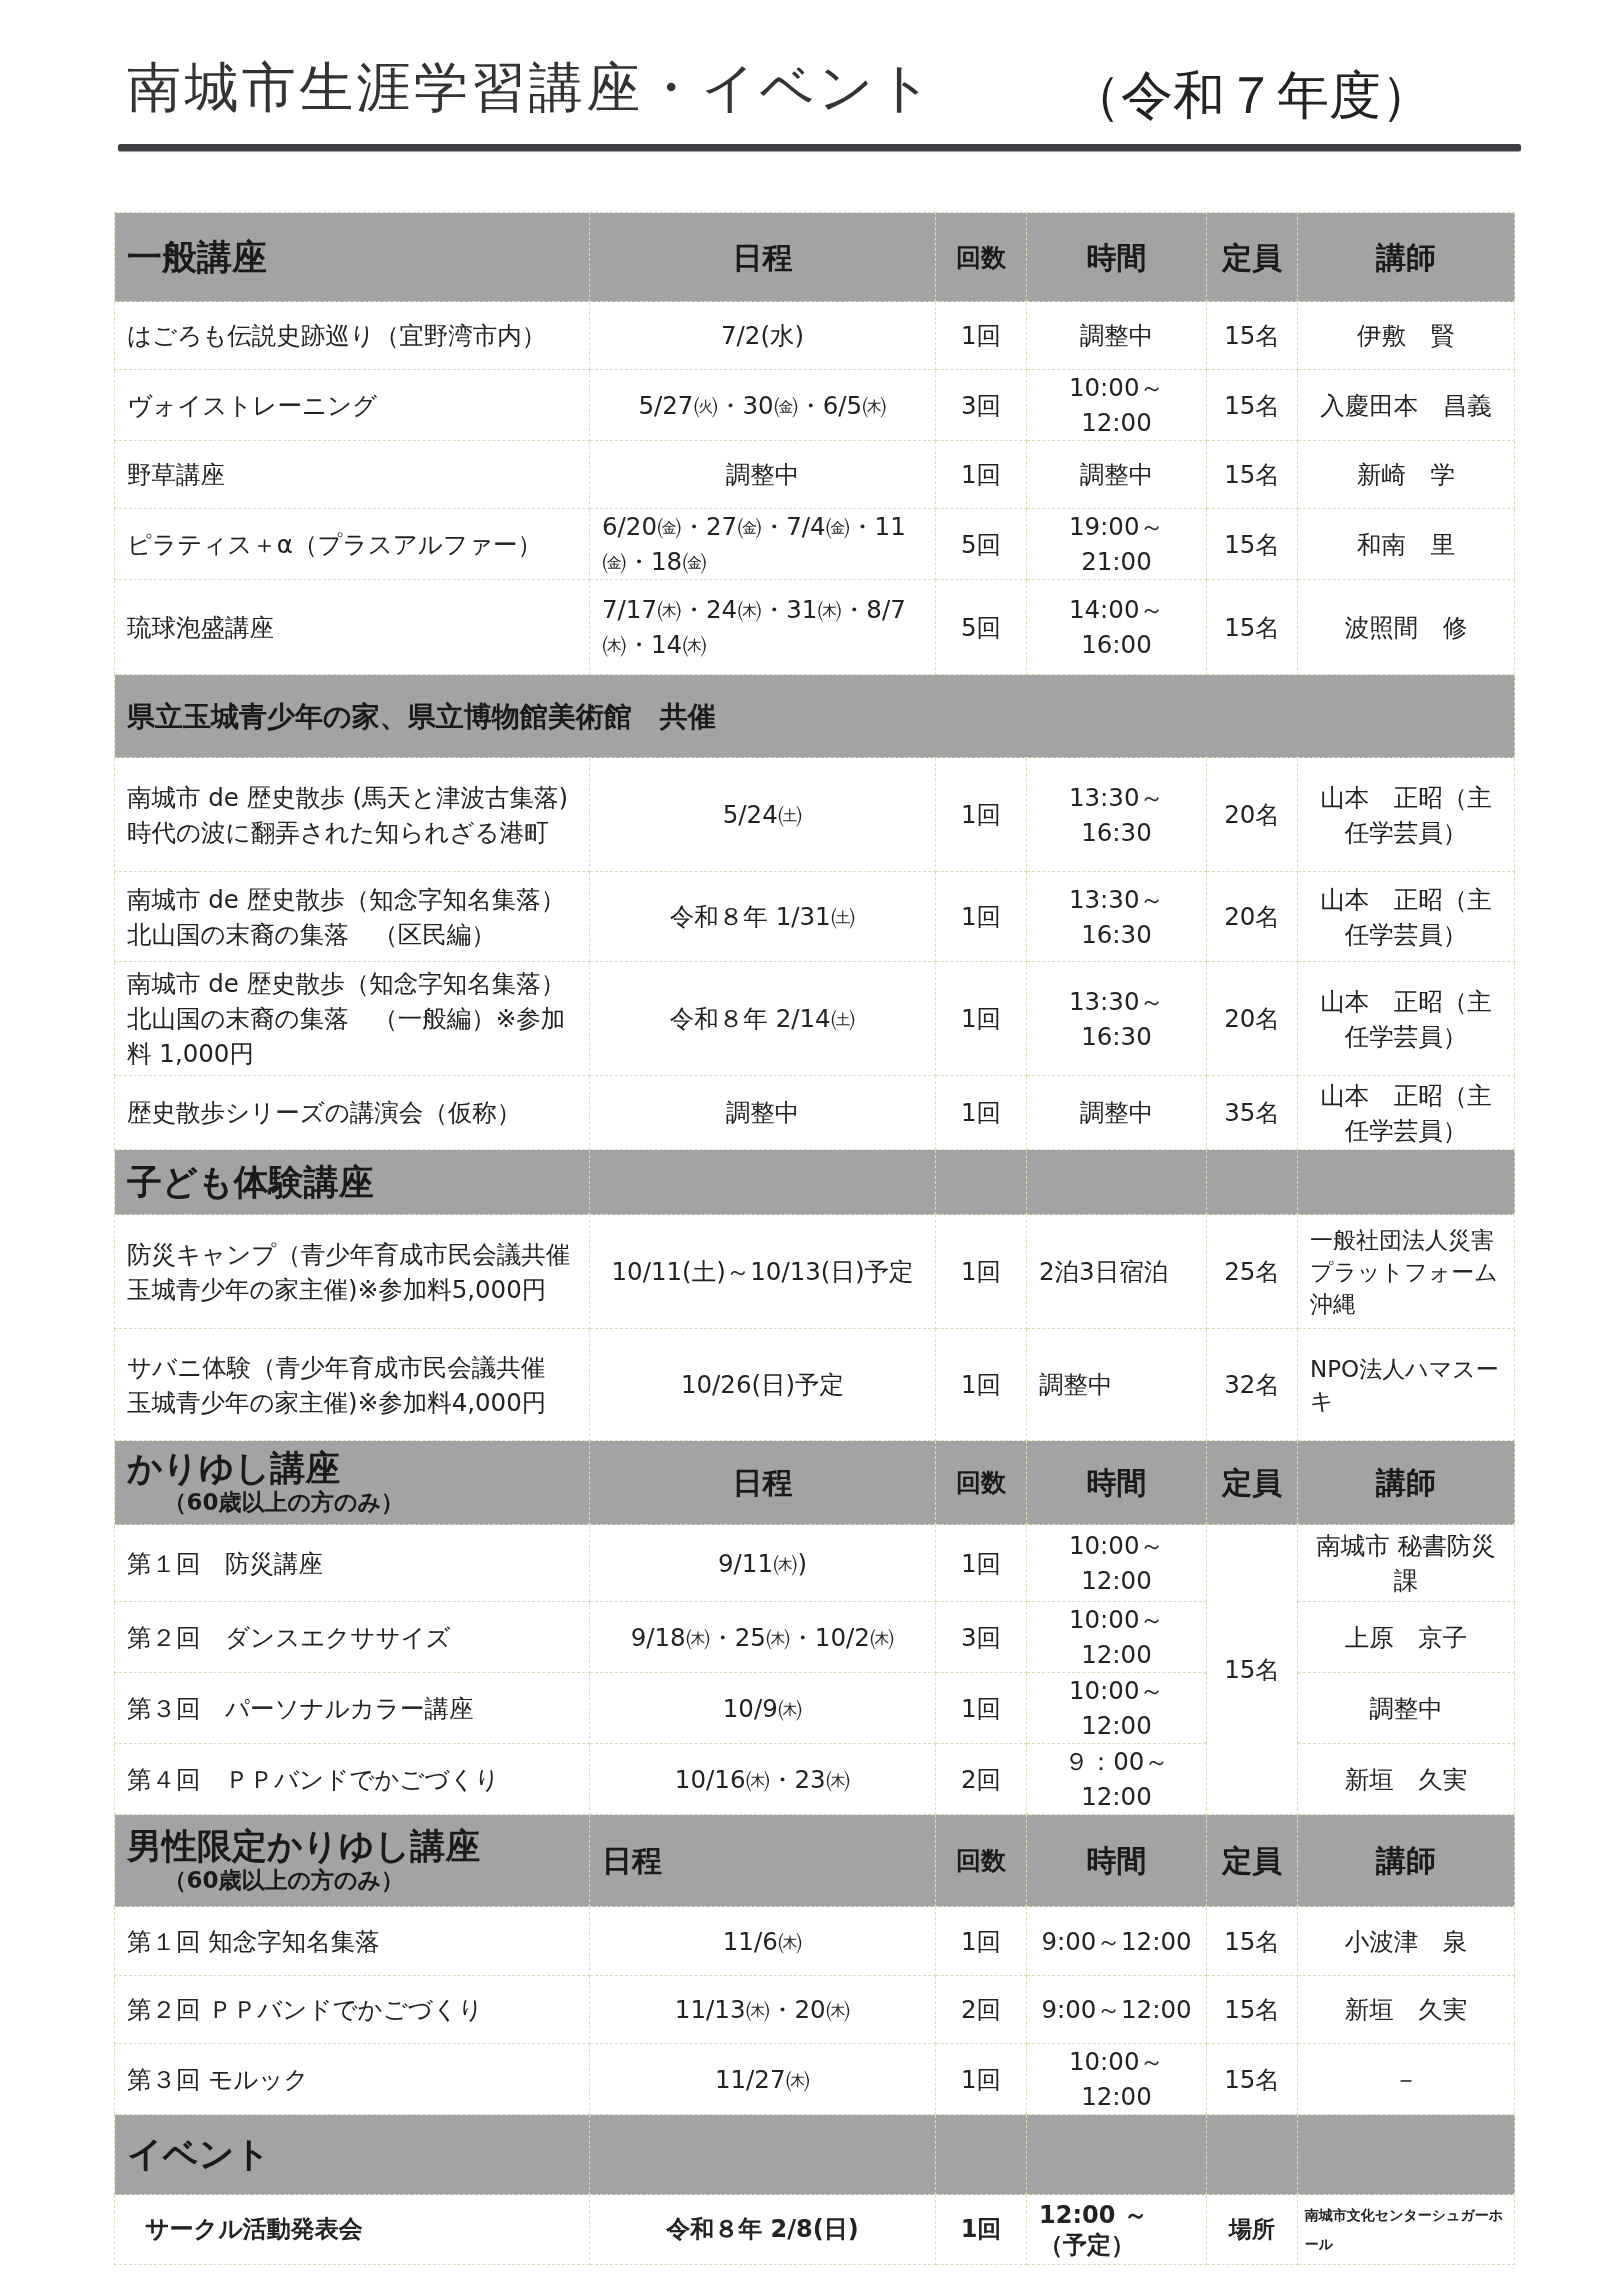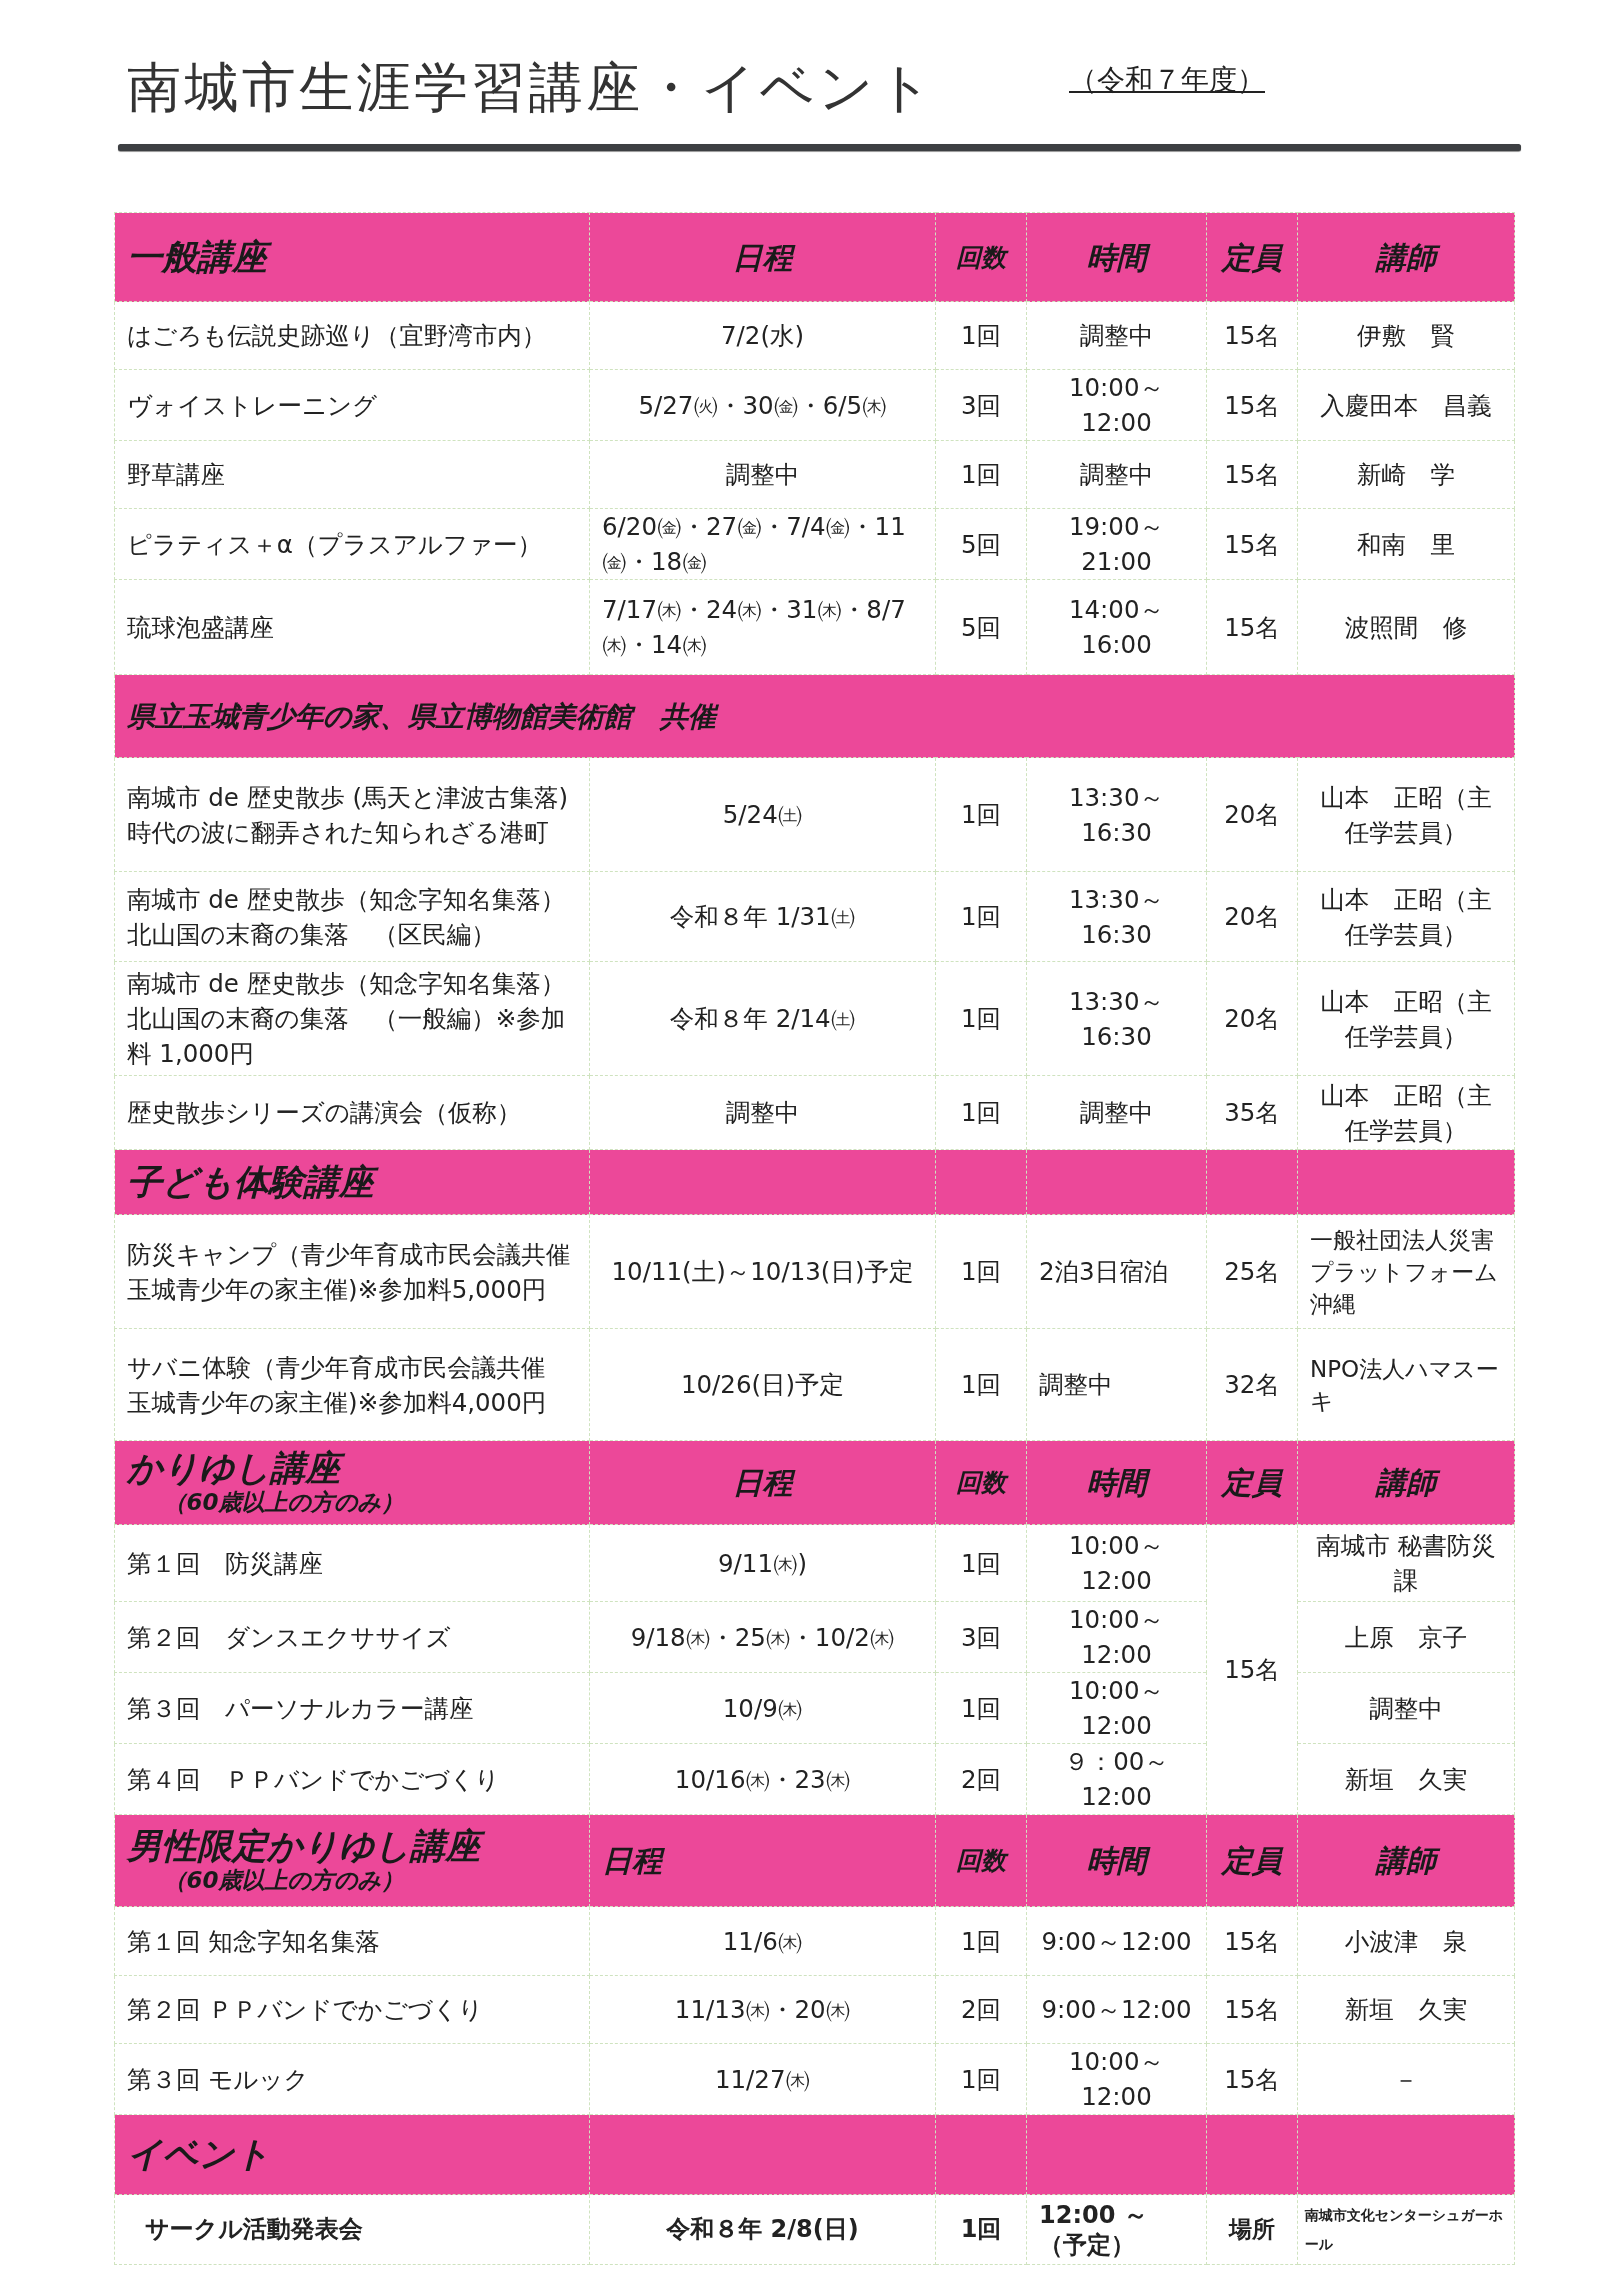--- a/index.html
+++ b/index.html
@@ -1,24 +1,24 @@
 <!DOCTYPE html>
 <html style="font-size:13.5px"><head>
 <meta charset="utf-8">
 <style>
   html, body { margin:0; padding:0; background:#ffffff; }
   body { width:1623px; height:2295px; position:relative; overflow:hidden;
          font-family:"DejaVu Sans", "Liberation Sans", sans-serif; color:#222; }
   .title { position:absolute; left:127px; top:52px; font-size:54px; letter-spacing:3.4px; color:#333; font-weight:normal; white-space:nowrap;text-align:right; }
-  .subtitle { position:absolute; left:1069px; top:61px; font-size:28px; color:#222; white-space:nowrap;text-decoration:underline; }
+  .subtitle { position:absolute; left:1069px; top:61px; font-size:52px; color:#222; white-space:nowrap; }
   .rule { position:absolute; left:118px; top:144px; width:1403px; height:6.8px; background:#3d3f42; border-radius:2.5px; box-shadow:0 0.8px 0.8px #777; }
   table.sched { position:absolute; left:114px; top:212px; width:1400px; border-collapse:collapse; table-layout:fixed; }
   table.sched td { border:0.8px dashed #cfe3bf; padding:0 12px; font-size:24.5px; line-height:35px; vertical-align:middle; color:#222; }
   col.c0{width:475px} col.c1{width:346px} col.c2{width:91px} col.c3{width:180px} col.c4{width:91px} col.c5{width:217px}
-  tr.hdr td { background:#ec4899; font-weight:bold; font-size:30px; color:#1a1a1a;font-style:italic; }
+  tr.hdr td { background:#a3a3a3; font-weight:bold; font-size:30px; color:#1a1a1a; }
   tr.hdr td.sec { font-size:35px; font-weight:bold; }
   tr.hdr td.sec .sub { display:block; font-size:23px; line-height:29px; padding-left:3.4px;margin-left:33px; }
   td.ctr { text-align:center; }
   tr.ev td { font-weight:bold; font-size:24px; }
   .small { font-size:23px !important; }
 </style>
 </head>
 <body>
 
 <div class="title">南城市生涯学習講座・イベント</div>

